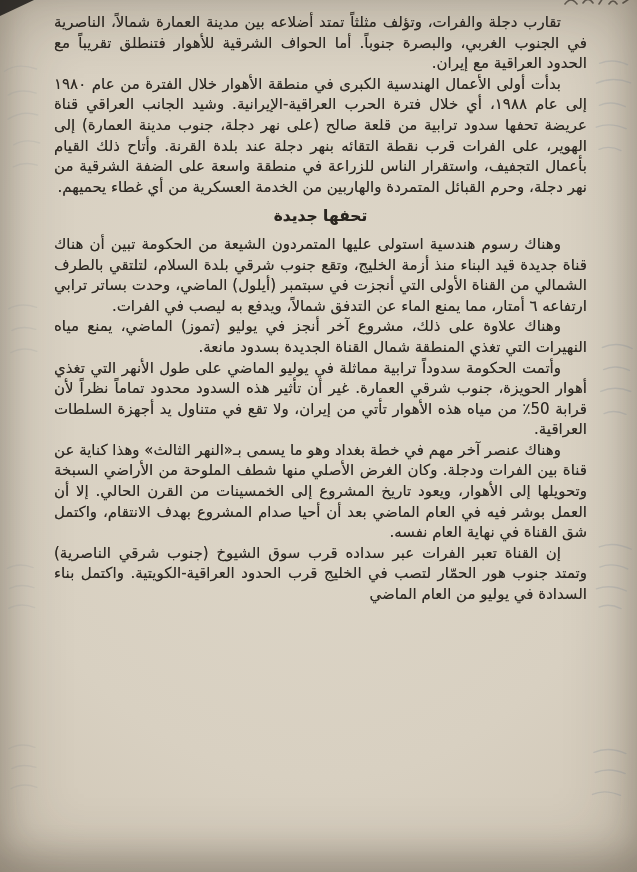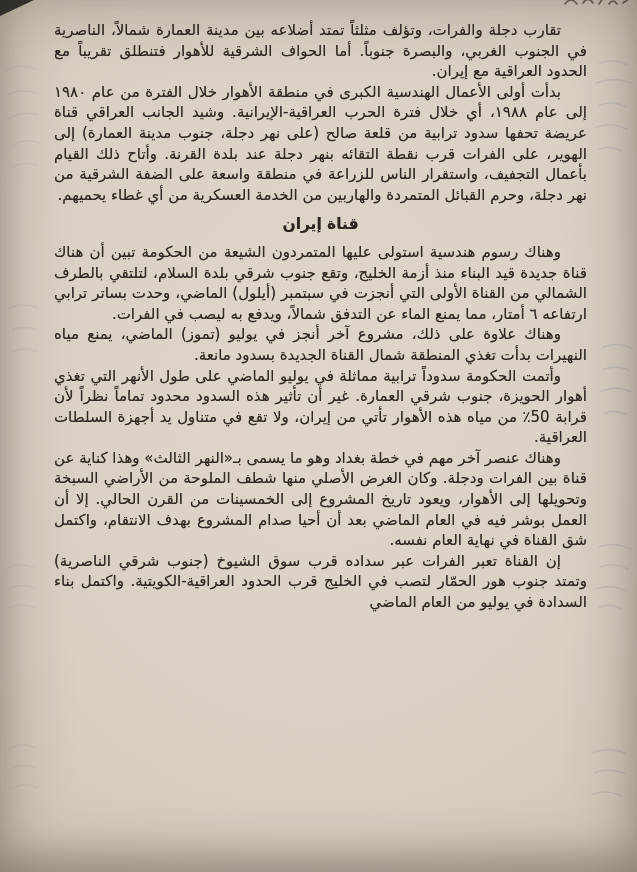--- a/index.html
+++ b/index.html
@@ -17,21 +17,21 @@
       #ded7c9 0%, #d8d0c1 45%, #cdc3b2 75%, #b7ac99 95%, #a2967f 100%);
     box-shadow:inset 0 0 70px rgba(40,30,15,.30), inset 0 -18px 30px rgba(40,30,15,.18);
   }
   .corner-shadow{
     position:absolute;top:0;left:0;width:34px;height:16px;
     background:#1c1a17;
     clip-path:polygon(0 0,100% 0,0 100%);
     opacity:.85;
   }
   .text-col{
-    position:absolute;top:20px;right:50px;left:54px;
+    position:absolute;top:12px;right:50px;left:54px;
     direction:rtl;
     color:#2e2923;
     font-size:15px;line-height:20.6px;
     text-align:justify;
     text-shadow:0 0 .5px rgba(46,41,35,.55);
   }
   .para{margin:0;text-indent:26px;}
   .heading{
     margin:9px 0 7px;
     font-size:15.5px;font-weight:700;
@@ -103,22 +103,22 @@
 
     <div class="squiggle ink-faint" style="top:740px;left:4px;transform:rotate(-3deg);">
       <svg width="40" height="60" viewBox="0 0 40 60">
         <path d="M6 8 q12 -6 26 0 M8 28 q10 -5 24 0 M6 48 q12 -6 26 0" stroke="#76828e" stroke-width="1.4" fill="none" stroke-linecap="round"></path>
       </svg>
     </div>
 
     <div class="text-col">
       <p class="para">تقارب دجلة والفرات، وتؤلف مثلثاً تمتد أضلاعه بين مدينة العمارة شمالاً، الناصرية في الجنوب الغربي، والبصرة جنوباً. أما الحواف الشرقية للأهوار فتنطلق تقريباً مع الحدود العراقية مع إيران.</p>
       <p class="para">بدأت أولى الأعمال الهندسية الكبرى في منطقة الأهوار خلال الفترة من عام ١٩٨٠ إلى عام ١٩٨٨، أي خلال فترة الحرب العراقية-الإيرانية. وشيد الجانب العراقي قناة عريضة تحفها سدود ترابية من قلعة صالح (على نهر دجلة، جنوب مدينة العمارة) إلى الهوير، على الفرات قرب نقطة التقائه بنهر دجلة عند بلدة القرنة. وأتاح ذلك القيام بأعمال التجفيف، واستقرار الناس للزراعة في منطقة واسعة على الضفة الشرقية من نهر دجلة، وحرم القبائل المتمردة والهاربين من الخدمة العسكرية من أي غطاء يحميهم.</p>
-      <h2 class="heading">قناة إيران</h2>
+      <h2 class="heading">تحفها جديدة</h2>
       <p class="para">وهناك رسوم هندسية استولى عليها المتمردون الشيعة من الحكومة تبين أن هناك قناة جديدة قيد البناء منذ أزمة الخليج، وتقع جنوب شرقي بلدة السلام، لتلتقي بالطرف الشمالي من القناة الأولى التي أنجزت في سبتمبر (أيلول) الماضي، وحدت بساتر ترابي ارتفاعه ٦ أمتار، مما يمنع الماء عن التدفق شمالاً، ويدفع به ليصب في الفرات.</p>
-      <p class="para">وهناك علاوة على ذلك، مشروع آخر أنجز في يوليو (تموز) الماضي، يمنع مياه النهيرات بدأت تغذي المنطقة شمال القناة الجديدة بسدود مانعة.</p>
+      <p class="para">وهناك علاوة على ذلك، مشروع آخر أنجز في يوليو (تموز) الماضي، يمنع مياه النهيرات التي تغذي المنطقة شمال القناة الجديدة بسدود مانعة.</p>
       <p class="para">وأتمت الحكومة سدوداً ترابية مماثلة في يوليو الماضي على طول الأنهر التي تغذي أهوار الحويزة، جنوب شرقي العمارة. غير أن تأثير هذه السدود محدود تماماً نظراً لأن قرابة 50٪ من مياه هذه الأهوار تأتي من إيران، ولا تقع في متناول يد أجهزة السلطات العراقية.</p>
       <p class="para">وهناك عنصر آخر مهم في خطة بغداد وهو ما يسمى بـ«النهر الثالث» وهذا كناية عن قناة بين الفرات ودجلة. وكان الغرض الأصلي منها شطف الملوحة من الأراضي السبخة وتحويلها إلى الأهوار، ويعود تاريخ المشروع إلى الخمسينات من القرن الحالي. إلا أن العمل بوشر فيه في العام الماضي بعد أن أحيا صدام المشروع بهدف الانتقام، واكتمل شق القناة في نهاية العام نفسه.</p>
       <p class="para">إن القناة تعبر الفرات عبر سداده قرب سوق الشيوخ (جنوب شرقي الناصرية) وتمتد جنوب هور الحمّار لتصب في الخليج قرب الحدود العراقية-الكويتية. واكتمل بناء السدادة في يوليو من العام الماضي</p>
     </div>
 
   </div>
 </div>
 
 </body></html>

